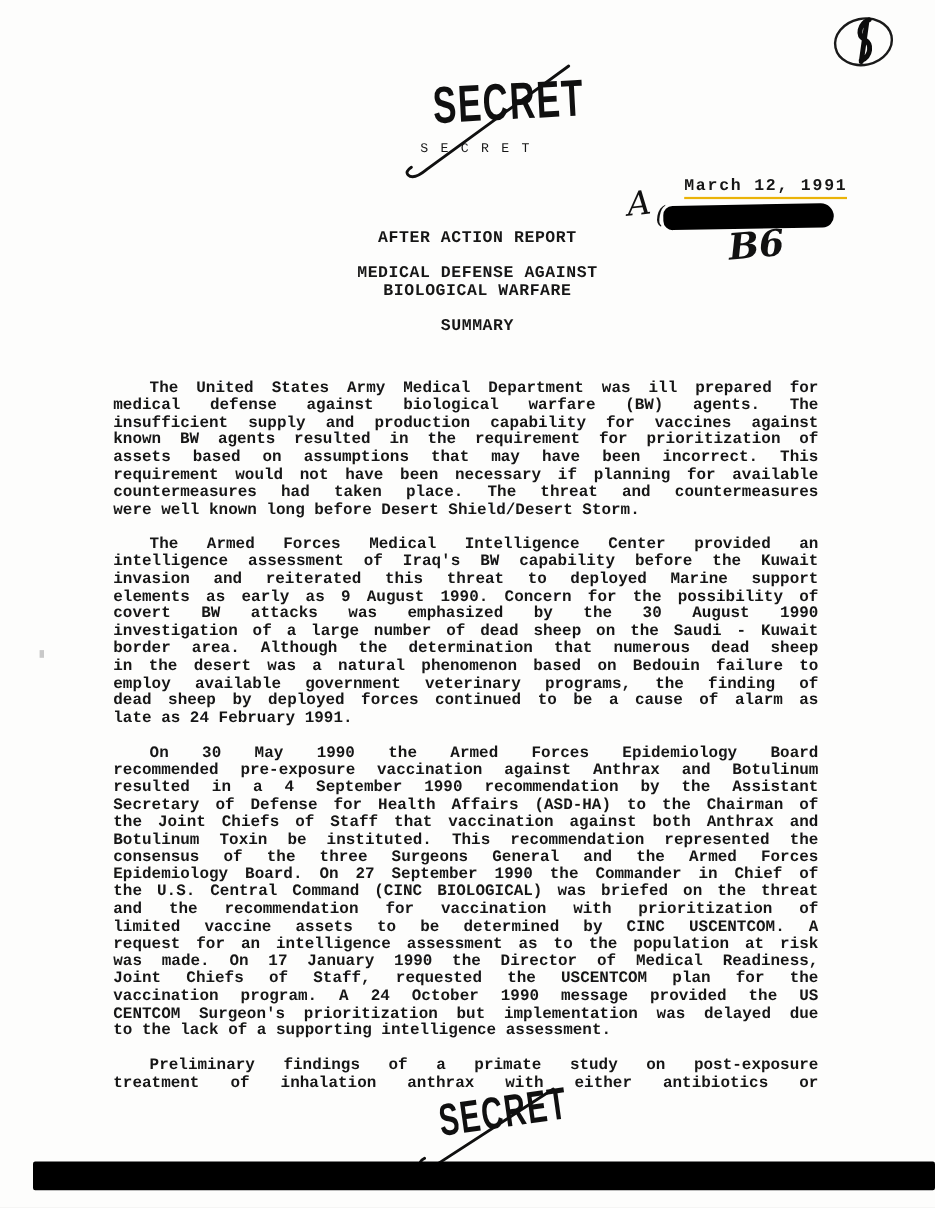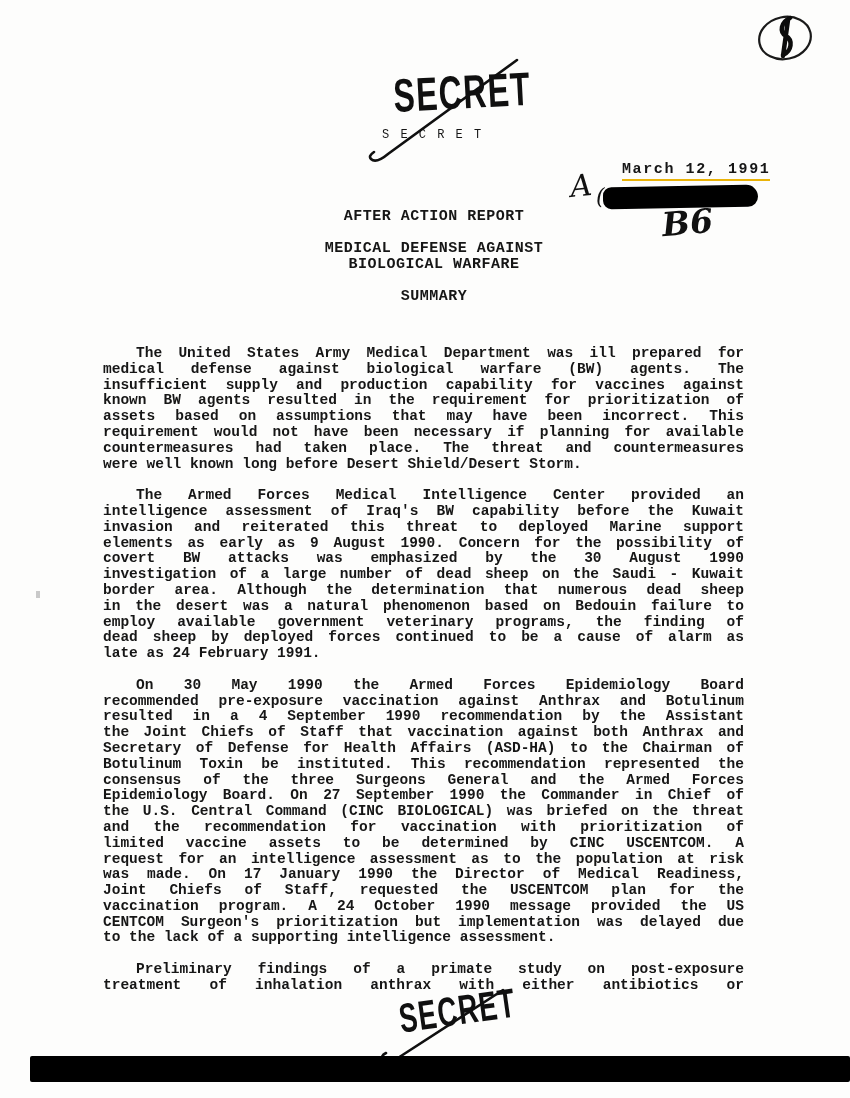--- a/index.html
+++ b/index.html
@@ -141,22 +141,22 @@
         <div class="line">border area. Although the determination that numerous dead sheep</div>
         <div class="line">in the desert was a natural phenomenon based on Bedouin failure to</div>
         <div class="line">employ available government veterinary programs, the finding of</div>
         <div class="line">dead sheep by deployed forces continued to be a cause of alarm as</div>
         <div class="line lastline">late as 24 February 1991.</div>
       </div>
       <div class="para">
         <div class="line first">On 30 May 1990 the Armed Forces Epidemiology Board</div>
         <div class="line">recommended pre-exposure vaccination against Anthrax and Botulinum</div>
         <div class="line">resulted in a 4 September 1990 recommendation by the Assistant</div>
+        <div class="line">Secretary of Defense for Health Affairs (ASD-HA) to the Chairman of</div>
         <div class="line">the Joint Chiefs of Staff that vaccination against both Anthrax and</div>
-        <div class="line">Secretary of Defense for Health Affairs (ASD-HA) to the Chairman of</div>
         <div class="line">Botulinum Toxin be instituted. This recommendation represented the</div>
         <div class="line">consensus of the three Surgeons General and the Armed Forces</div>
         <div class="line">Epidemiology Board. On 27 September 1990 the Commander in Chief of</div>
         <div class="line">the U.S. Central Command (CINC BIOLOGICAL) was briefed on the threat</div>
         <div class="line">and the recommendation for vaccination with prioritization of</div>
         <div class="line">limited vaccine assets to be determined by CINC USCENTCOM. A</div>
         <div class="line">request for an intelligence assessment as to the population at risk</div>
         <div class="line">was made. On 17 January 1990 the Director of Medical Readiness,</div>
         <div class="line">Joint Chiefs of Staff, requested the USCENTCOM plan for the</div>
         <div class="line">vaccination program. A 24 October 1990 message provided the US</div>

